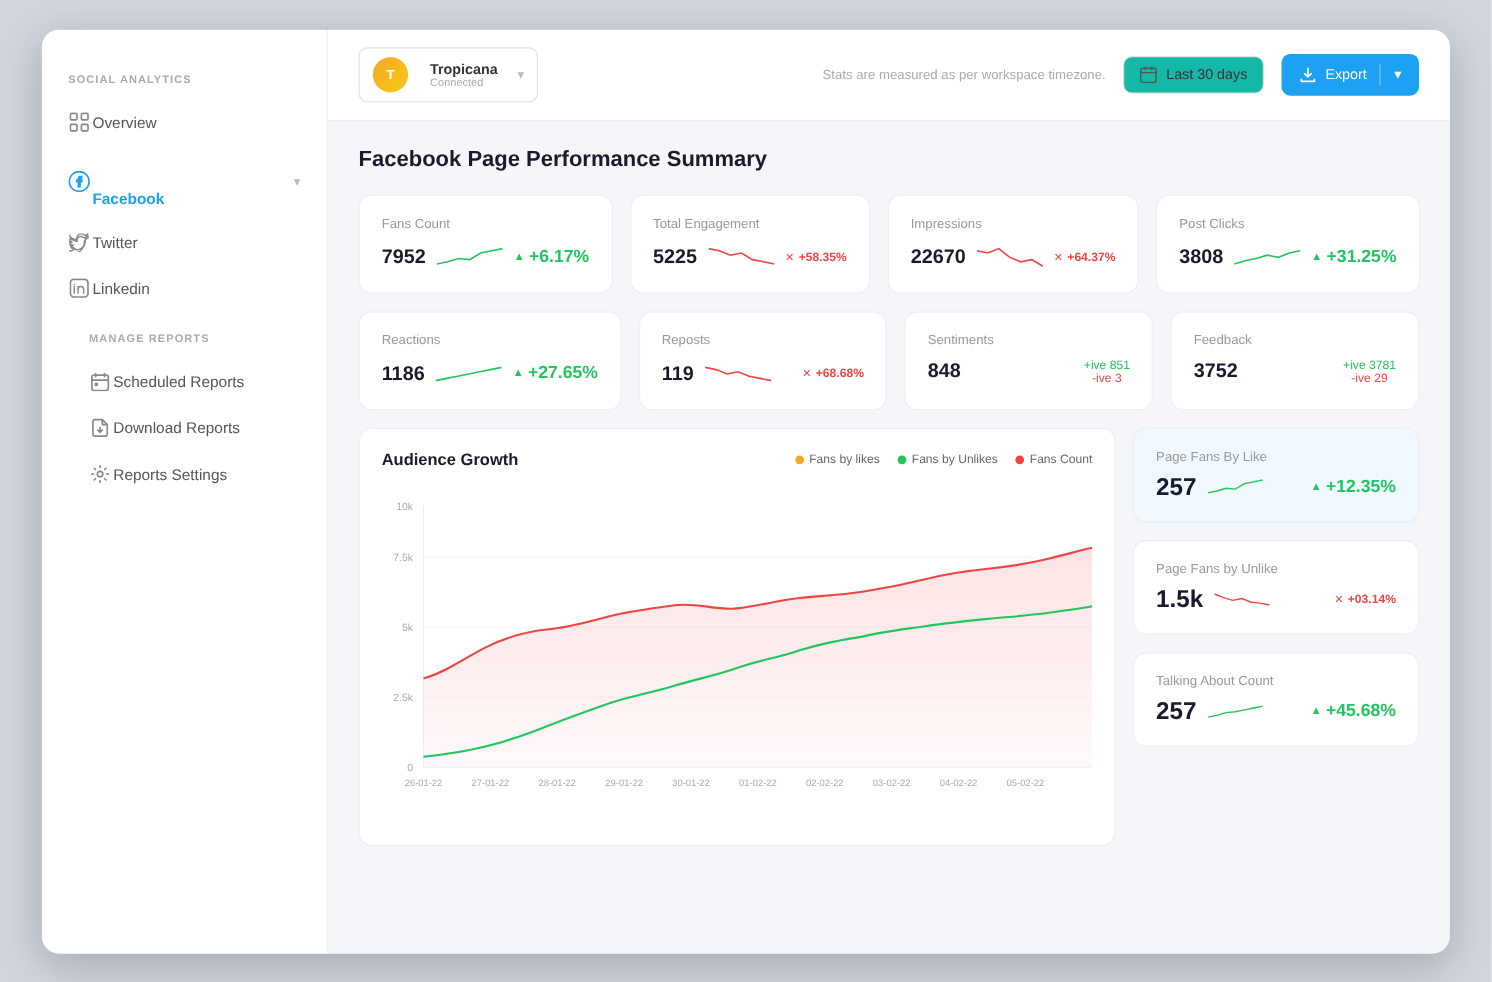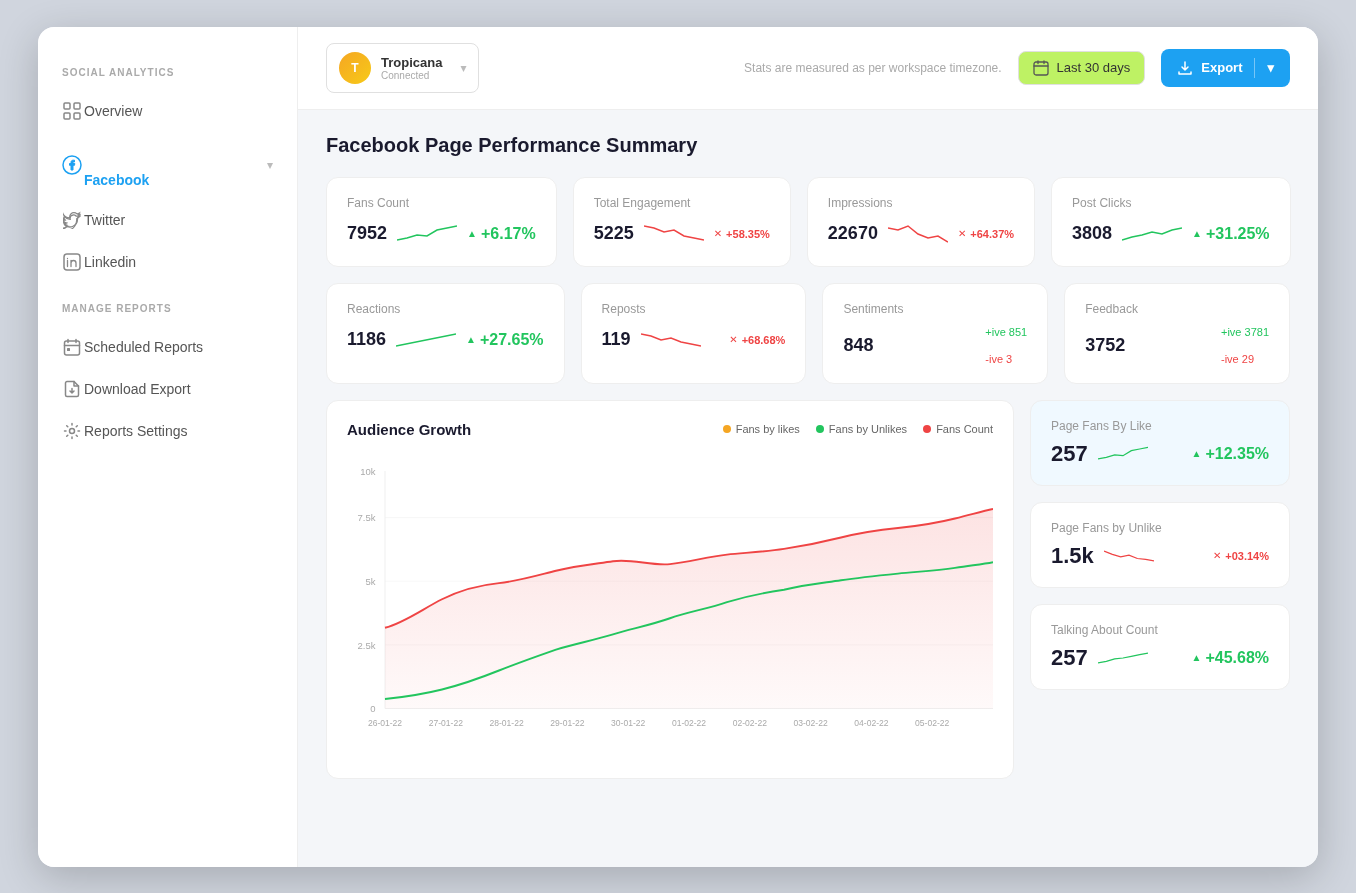--- a/index.html
+++ b/index.html
@@ -58,21 +58,21 @@
       display: flex;
       align-items: center;
       justify-content: center;
       color: #888;
       flex-shrink: 0;
     }
     .sidebar-item.active .sidebar-icon svg path,
     .sidebar-item.active .sidebar-icon svg circle,
     .sidebar-item.active .sidebar-icon svg rect { stroke: #1da1f2; }
     .chevron { margin-left: auto; color: #bbb; font-size: 12px; }
-    .sidebar-manage { margin-top: 20px; }
+    .sidebar-manage { margin-top: 20px; margin-left: 19px; }
 
     
     .main {
       flex: 1;
       background: #f4f6f9;
       overflow-y: auto;
       padding: 0;
     }
     
     .header {
@@ -98,48 +98,48 @@
       height: 32px;
       border-radius: 50%;
       background: linear-gradient(135deg, #f5a623, #f7ca18);
       display: flex;
       align-items: center;
       justify-content: center;
       font-size: 12px;
       font-weight: 700;
       color: #fff;
     }
-    .brand-info { flex: 1; }
+    .brand-info { flex: 1; margin-left: 10px; }
     .brand-name { font-size: 13px; font-weight: 600; color: #333; }
     .brand-status { font-size: 10px; color: #aaa; }
     .header-spacer { flex: 1; }
     .header-note { font-size: 12px; color: #aaa; }
     .date-btn {
       display: flex;
       align-items: center;
       gap: 8px;
-      background: #bef264;
+      background: #14b8a6;
       border: 1px solid #e0e0e0;
       border-radius: 8px;
       padding: 8px 14px;
       font-size: 13px;
       color: #333;
       cursor: pointer;
     }
     .export-btn {
       display: flex;
       align-items: center;
       gap: 8px;
       background: #1da1f2;
       color: #fff;
       border: none;
       border-radius: 8px;
       padding: 9px 16px;
       font-size: 13px;
-      font-weight: 700;
+      font-weight: 400;
       cursor: pointer;
       justify-content: center;
     }
     .export-divider {
       width: 1px;
       height: 20px;
       background: rgba(255,255,255,0.4);
       margin: 0 4px;
     }
 
@@ -174,23 +174,24 @@
     .stat-card-value { font-size: 18px; font-weight: 700; color: #1a1a2e; }
     .stat-trend { display: flex; align-items: center; gap: 4px; margin-left: auto; }
     .trend-up { color: #22c55e; font-size: 16px; font-weight: 600; }
     .trend-down { color: #ef4444; font-size: 11px; font-weight: 600; }
     .mini-chart { width: 60px; height: 28px; }
 
     
     .stat-extra {
       display: flex;
       flex-direction: column;
-      gap: 15px;
+      gap: 0;
       margin-left: auto;
       font-size: 11px;
+      text-align: center;
     }
     .stat-extra-pos { color: #22c55e; }
     .stat-extra-neg { color: #ef4444; }
 
     
     .bottom-section {
       display: grid;
       grid-template-columns: 1fr 260px;
       gap: 16px;
     }
@@ -296,21 +297,21 @@
         <span>Scheduled Reports</span>
       </div>
 
       <div class="sidebar-item">
         <span class="sidebar-icon">
           <svg width="18" height="18" viewBox="0 0 18 18" fill="none">
             <path d="M11 1.5H4C3.2 1.5 2.5 2.2 2.5 3V15C2.5 15.8 3.2 16.5 4 16.5H14C14.8 16.5 15.5 15.8 15.5 15V6L11 1.5Z" stroke="#888" stroke-width="1.5"></path>
             <path d="M11 1.5V6H15.5M9 8.5V13M9 13L7 11M9 13L11 11" stroke="#888" stroke-width="1.5" stroke-linecap="round" stroke-linejoin="round"></path>
           </svg>
         </span>
-        <span>Download Export</span>
+        <span>Download Reports</span>
       </div>
 
       <div class="sidebar-item">
         <span class="sidebar-icon">
           <svg width="18" height="18" viewBox="0 0 18 18" fill="none">
             <circle cx="9" cy="9" r="2.5" stroke="#888" stroke-width="1.5"></circle>
             <path d="M9 1.5V3M9 15V16.5M16.5 9H15M3 9H1.5M14.3 3.7L13.2 4.8M4.8 13.2L3.7 14.3M14.3 14.3L13.2 13.2M4.8 4.8L3.7 3.7" stroke="#888" stroke-width="1.5" stroke-linecap="round"></path>
           </svg>
         </span>
         <span>Reports Settings</span>

